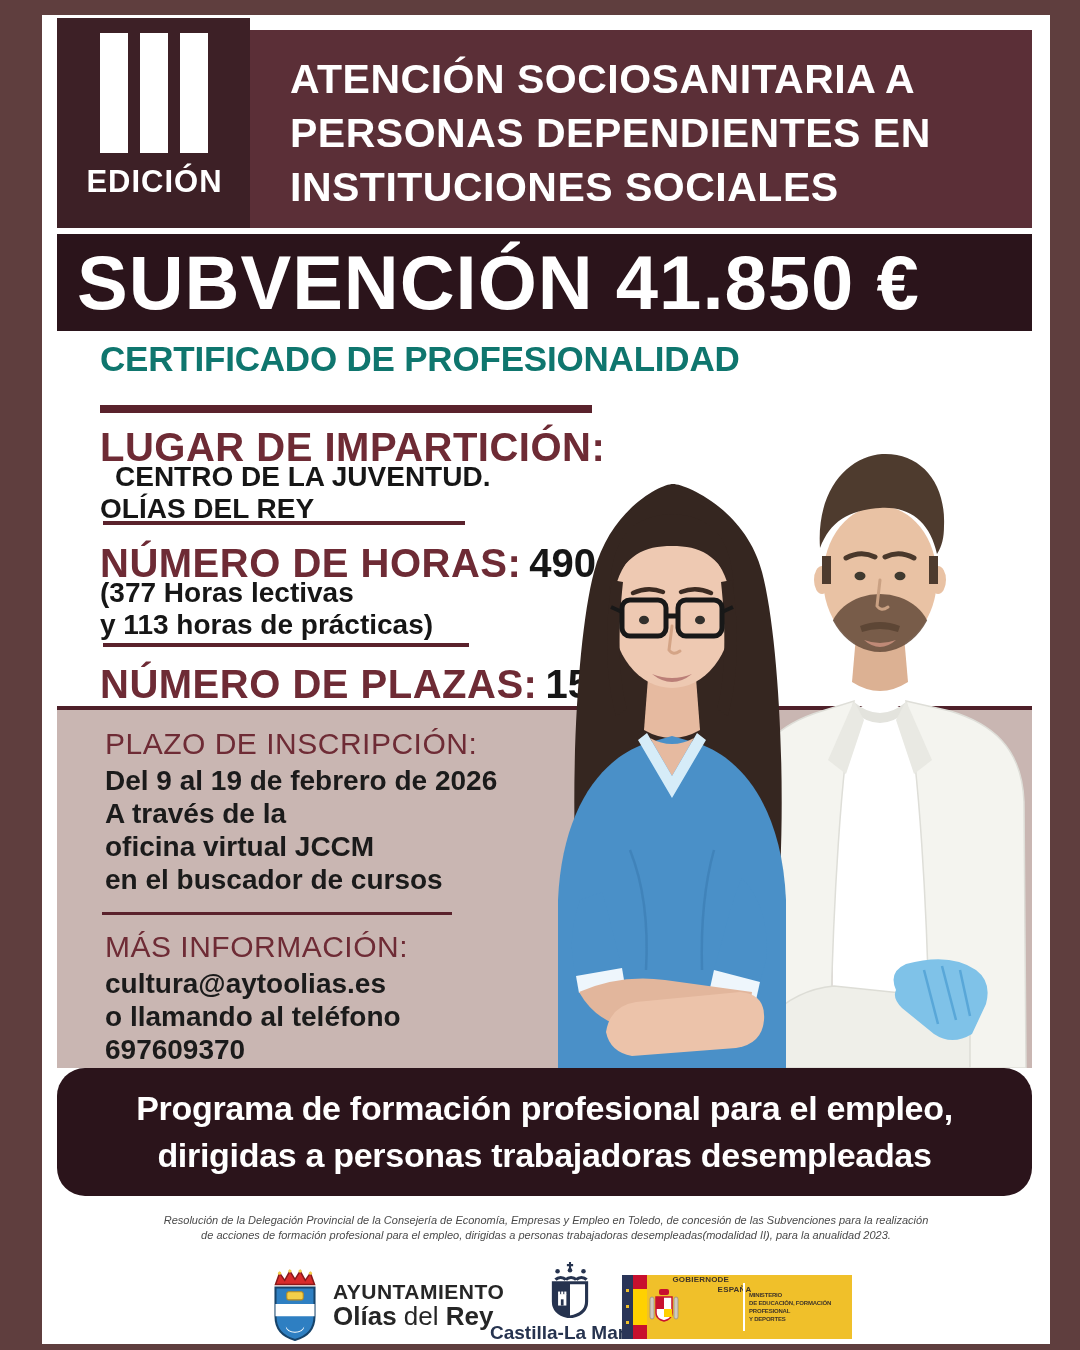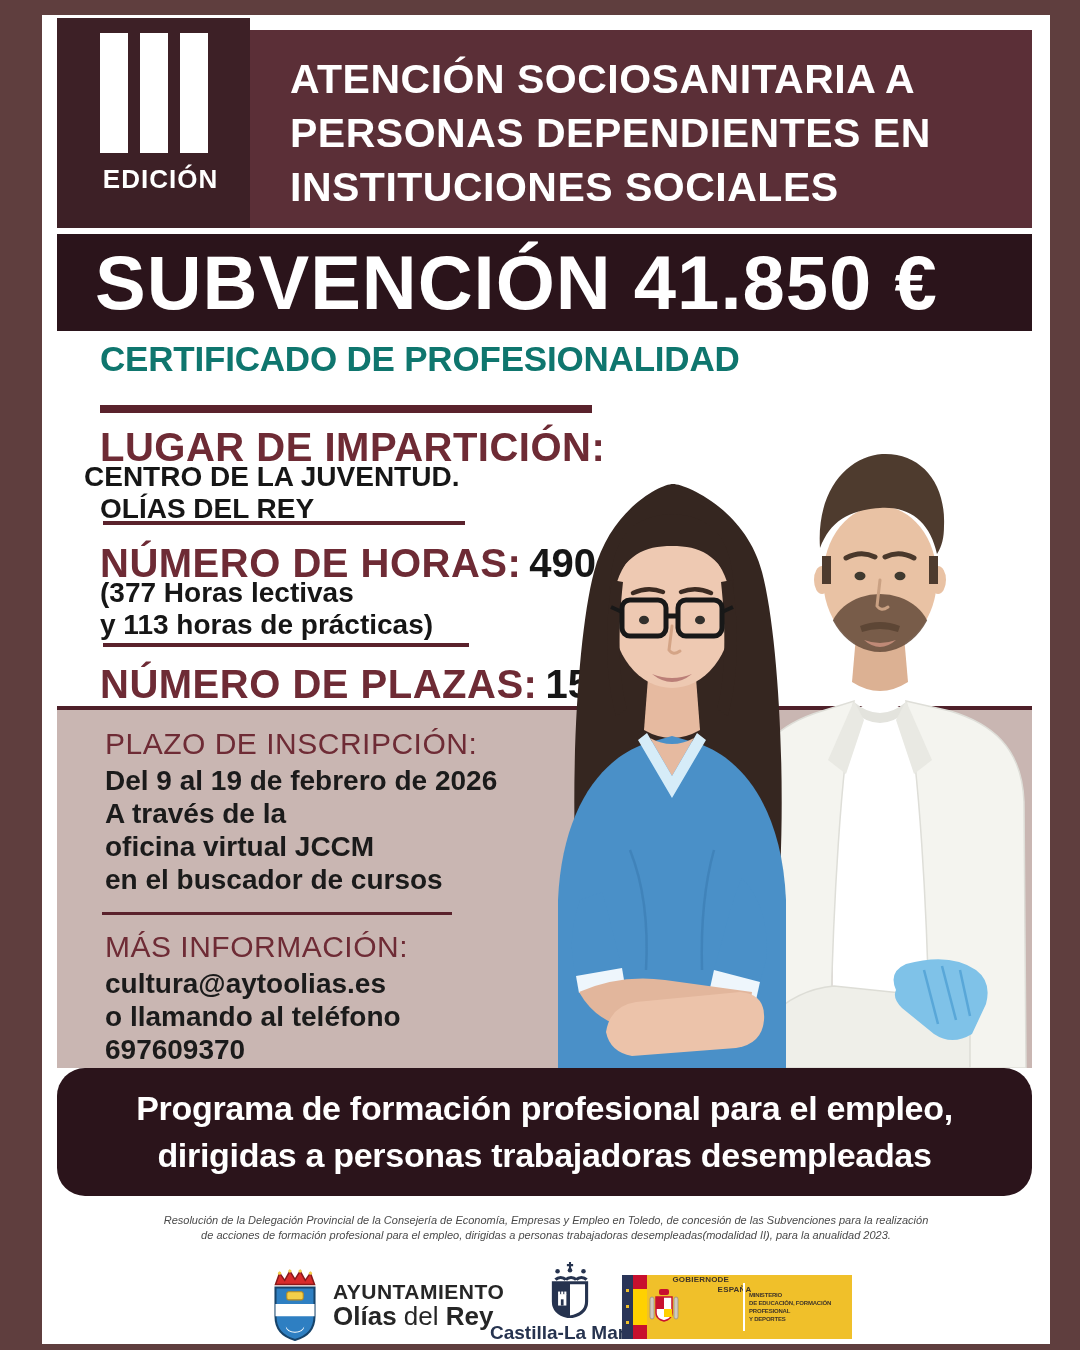--- a/index.html
+++ b/index.html
@@ -11,40 +11,40 @@
   }
   .abs{position:absolute;}
   .poster{
     position:absolute;left:42px;top:15px;width:1008px;height:1329px;
     background:#ffffff;overflow:hidden;
   }
   
   .iii-box{left:15px;top:3px;width:193px;height:210px;background:#3d2026;}
   .iii-bars{position:absolute;left:43px;top:15px;width:108px;height:120px;display:flex;justify-content:space-between;}
   .iii-bar{width:28px;height:120px;background:#ffffff;}
-  .iii-label{position:absolute;left:7px;top:146px;width:193px;text-align:center;
-    color:#fff;font-weight:bold;font-size:26px;letter-spacing:1px;}
+  .iii-label{position:absolute;left:1px;top:146px;width:193px;text-align:center;
+    color:#fff;font-weight:bold;font-size:31px;letter-spacing:1px;}
   .title-box{left:208px;top:15px;width:782px;height:198px;background:#5b2f37;
     padding:22px 0 0 40px;box-sizing:border-box;}
   .title-line{color:#ffffff;font-weight:bold;font-size:41px;line-height:54px;letter-spacing:.5px;}
   
   .banner1{left:15px;top:219px;width:975px;height:97px;background:#2b141b;
     display:flex;align-items:center;}
-  .banner1-text{color:#ffffff;font-weight:bold;font-size:76px;letter-spacing:1px;padding-left:38px;white-space:nowrap;}
+  .banner1-text{color:#ffffff;font-weight:bold;font-size:76px;letter-spacing:1px;padding-left:20px;white-space:nowrap;}
   
   .cert{left:58px;top:324px;color:#0f766e;font-weight:bold;font-size:35px;letter-spacing:-.2px;}
   .rule{background:#5a222c;}
   .rule1{left:58px;top:390px;width:492px;height:8px;}
   .rule2{left:61px;top:506px;width:362px;height:4px;}
   .rule3{left:61px;top:628px;width:366px;height:4px;}
   .sec-h{color:#6e2b35;font-weight:bold;font-size:40px;letter-spacing:.5px;white-space:nowrap;}
   .sec-h .val{color:#161616;margin-left:8px;letter-spacing:0;}
   .body-line{color:#161616;font-weight:bold;font-size:28px;line-height:32px;white-space:nowrap;}
   .loc-h{left:58px;top:410px;}
-  .loc-l1{left:42px;top:446px;}
+  .loc-l1{left:73px;top:446px;}
   .loc-l2{left:58px;top:478px;}
   .hrs-h{left:58px;top:526px;text-align:right;}
   .hrs-l1{left:58px;top:562px;}
   .hrs-l2{left:58px;top:594px;}
   .plz-h{left:58px;top:647px;}
   
   .pink-box{left:15px;top:691px;width:975px;height:362px;background:#c9b6b2;
     border-top:4px solid #4e2029;box-sizing:border-box;padding:14px 0 0 48px;}
   .pk-h{color:#6e2b35;font-weight:normal;font-size:30px;letter-spacing:.5px;line-height:40px;white-space:nowrap;}
   .pk-l{color:#1b1b1b;font-weight:bold;font-size:28px;line-height:33px;white-space:nowrap;}

